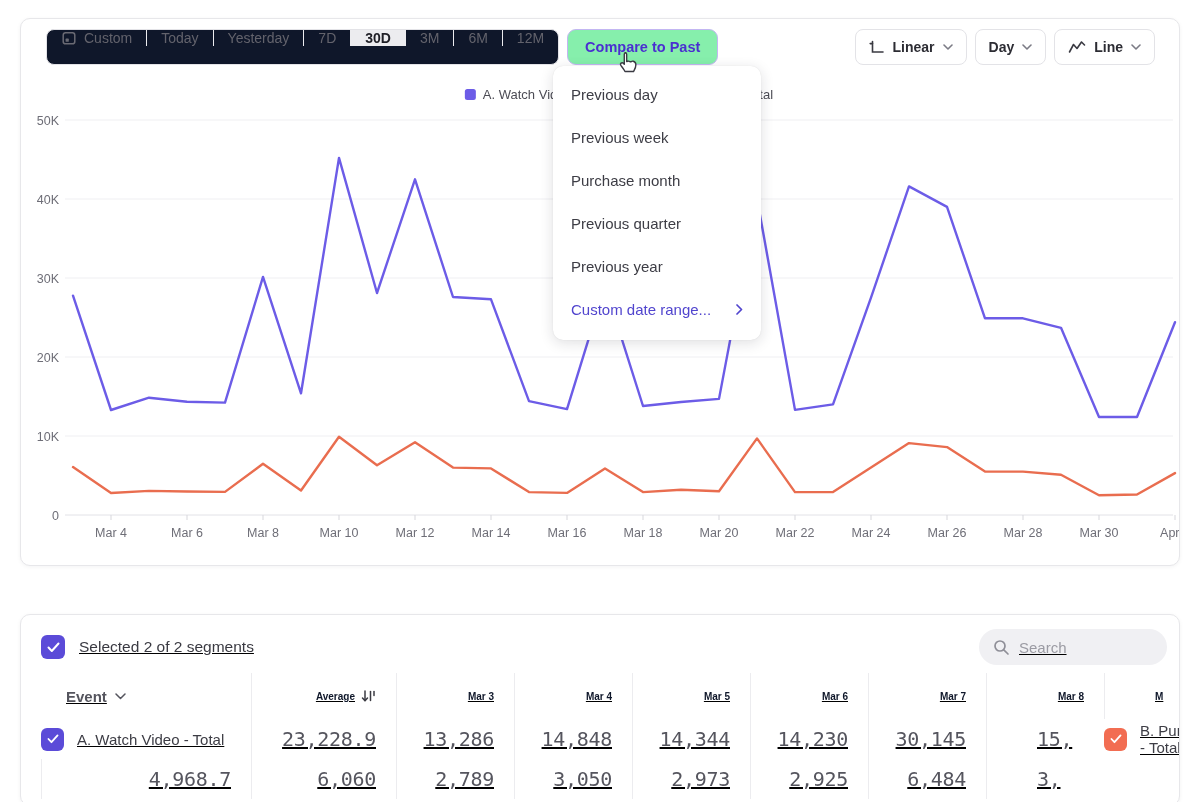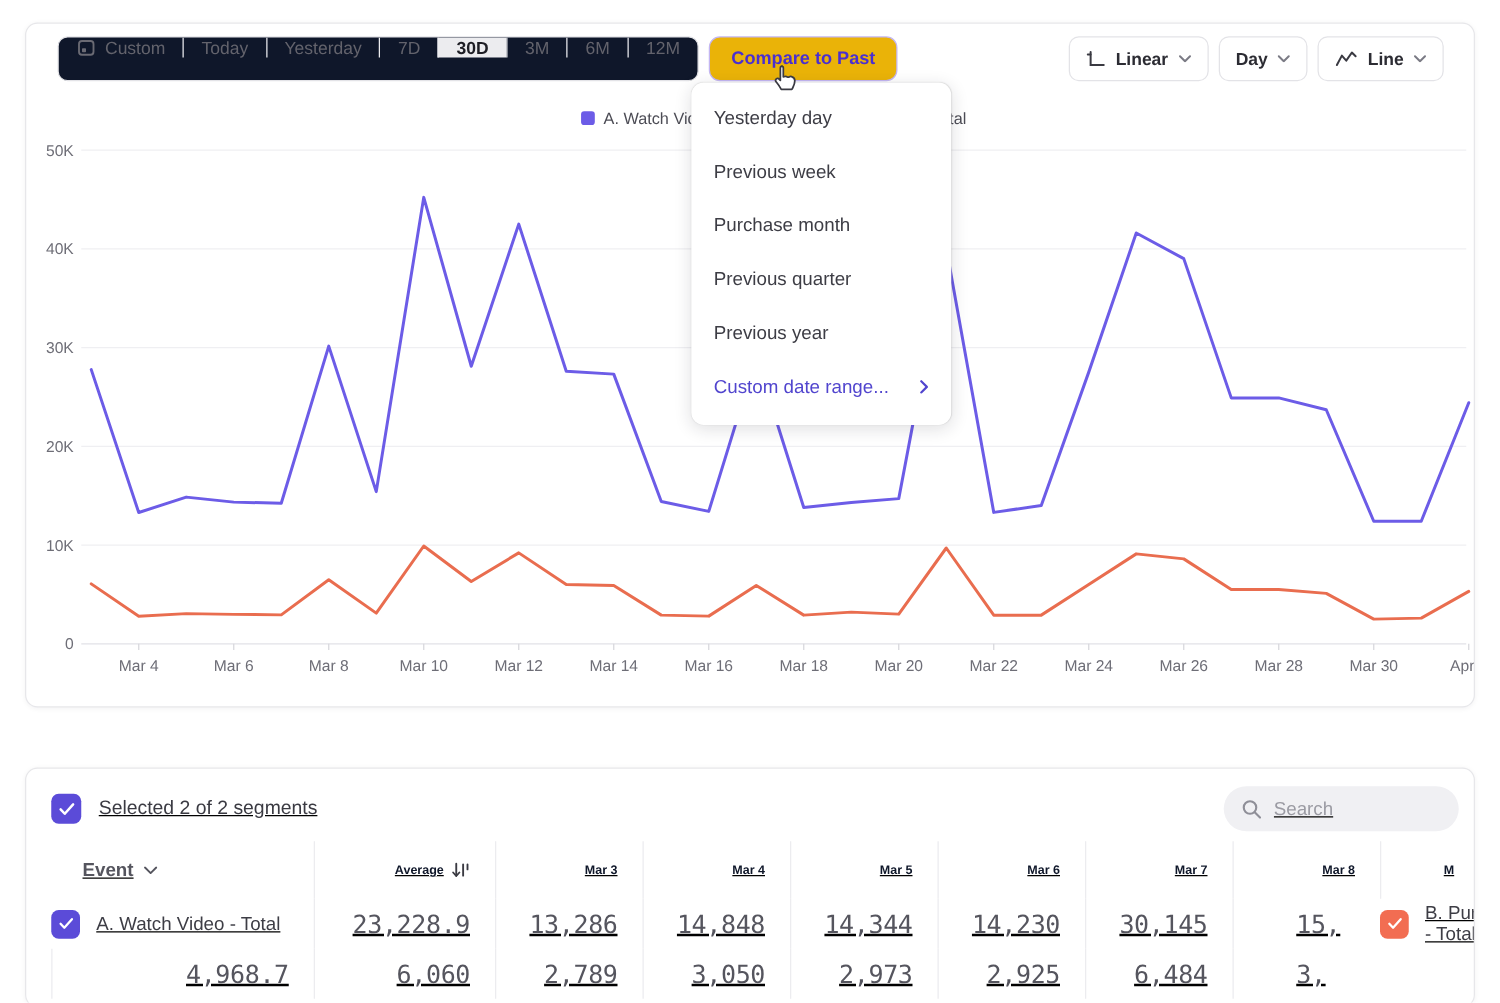--- a/index.html
+++ b/index.html
@@ -9,21 +9,21 @@
   .card { position:absolute; left:20px; width:1160px; background:#fff; border:1px solid #e7e7ea; border-radius:10px; box-shadow:0 1px 4px rgba(20,20,40,.05); }
   .chart-card { top:18px; height:548px; }
   .table-card { top:614px; height:192px; overflow:hidden;text-decoration:underline; }
 
   
   .toolbar { display:flex; align-items:flex-start; padding:10px 12px 0 25px; position:relative; z-index:3; }
   .seg-control { display:flex; align-items:flex-start; border:1px solid #e3e3e7; border-radius:8px; background:#0f172a; overflow:hidden; height:36px; }
   .seg { display:flex; align-items:center; gap:7px; padding:0 14px; font-size:14px; color:#63636c; cursor:pointer; white-space:nowrap; }
   .seg + .seg { border-left:1px solid #ececef; }
   .seg.active { background:#ececef; color:#1e1e25; font-weight:700; }
-  .compare-btn { margin-left:8px; height:36px; padding:0 17px; display:flex; align-items:center; background:#eab308; border:1.5px solid #c3b6f2; border-radius:9px; color:#4a2fd0; font-size:14.5px; font-weight:600; cursor:pointer; }
+  .compare-btn { margin-left:8px; height:36px; padding:0 17px; display:flex; align-items:center; background:#86efac; border:1.5px solid #c3b6f2; border-radius:9px; color:#4a2fd0; font-size:14.5px; font-weight:600; cursor:pointer; }
   .right-group { margin-left:auto; display:flex; gap:8px; margin-right:12px; }
   .dd-btn { height:36px; display:flex; align-items:center; gap:8px; padding:0 13px; border:1px solid #e3e3e7; border-radius:8px; background:#fff; font-size:14px; font-weight:600; color:#2c2c33; cursor:pointer; white-space:nowrap; }
 
   
   .chart-area { position:absolute; left:0; top:46px; width:1158px; height:500px; }
   #chart-svg { position:absolute; left:0; top:0; }
 
   
   .menu { position:absolute; left:532px; top:47px; width:208px; background:#fff; border-radius:10px; padding:7px 0 9px 0; box-shadow:0 3px 14px rgba(25,25,45,.14), 0 0 1px rgba(0,0,0,.12); z-index:10; }
   .menu-item { padding:11px 18px; font-size:15px; color:#3d3d45; line-height:21px; cursor:pointer; }
@@ -171,21 +171,21 @@
           <polyline points="52,230.7 90,345.0 128,332.7 166,336.7 204,337.6 242,211.9 280,328.3 318,92.9 356,228.0 394,114.3 432,232.0 470,234.3 508,336.2 546,344.1 584,220.9 622,341.0 660,337.0 698,333.9 736,133.2 774,344.9 812,339.4 850,232.7 888,121.4 926,141.9 964,253.3 1002,253.3 1040,262.8 1078,352.0 1116,352.0 1154,257.2" fill="none" stroke="#6c5ce7" stroke-width="2.4" stroke-linejoin="round" stroke-linecap="round"></polyline>
           <polyline points="52,402.1 90,428.0 128,425.9 166,426.5 204,426.9 242,398.8 280,425.5 318,371.8 356,400.2 394,377.3 432,402.6 470,403.4 508,427.1 546,427.9 584,403.4 622,427.1 660,424.7 698,426.3 736,373.4 774,427.1 812,427.1 850,402.6 888,378.1 926,382.1 964,406.6 1002,406.6 1040,409.7 1078,430.3 1116,429.5 1154,408.1" fill="none" stroke="#e96d4f" stroke-width="2.4" stroke-linejoin="round" stroke-linecap="round"></polyline>
           <rect x="443.85" y="24" width="11" height="11" rx="2.5" fill="#6c5ce7"></rect>
           <text x="461.85" y="34" fill="#4c4c55" font-size="13" font-family="Liberation Sans, sans-serif">A. Watch Video - Total</text>
           <rect x="624.45" y="24" width="11" height="11" rx="2.5" fill="#e96d4f"></rect>
           <text x="642.45" y="34" fill="#4c4c55" font-size="13" font-family="Liberation Sans, sans-serif">B. Purchase - Total</text>
         </svg>
     </div>
 
     <div class="menu">
-      <div class="menu-item">Yesterday day</div>
+      <div class="menu-item">Previous day</div>
       <div class="menu-item">Previous week</div>
       <div class="menu-item">Purchase month</div>
       <div class="menu-item">Previous quarter</div>
       <div class="menu-item">Previous year</div>
       <div class="menu-item custom">
         <span>Custom date range...</span>
         <svg width="7" height="11" viewBox="0 0 7 11">
             <polyline points="1,1 5.5,5.5 1,10" fill="none" stroke="#5145ce" stroke-width="1.7" stroke-linecap="round" stroke-linejoin="round"></polyline>
           </svg>
       </div>

